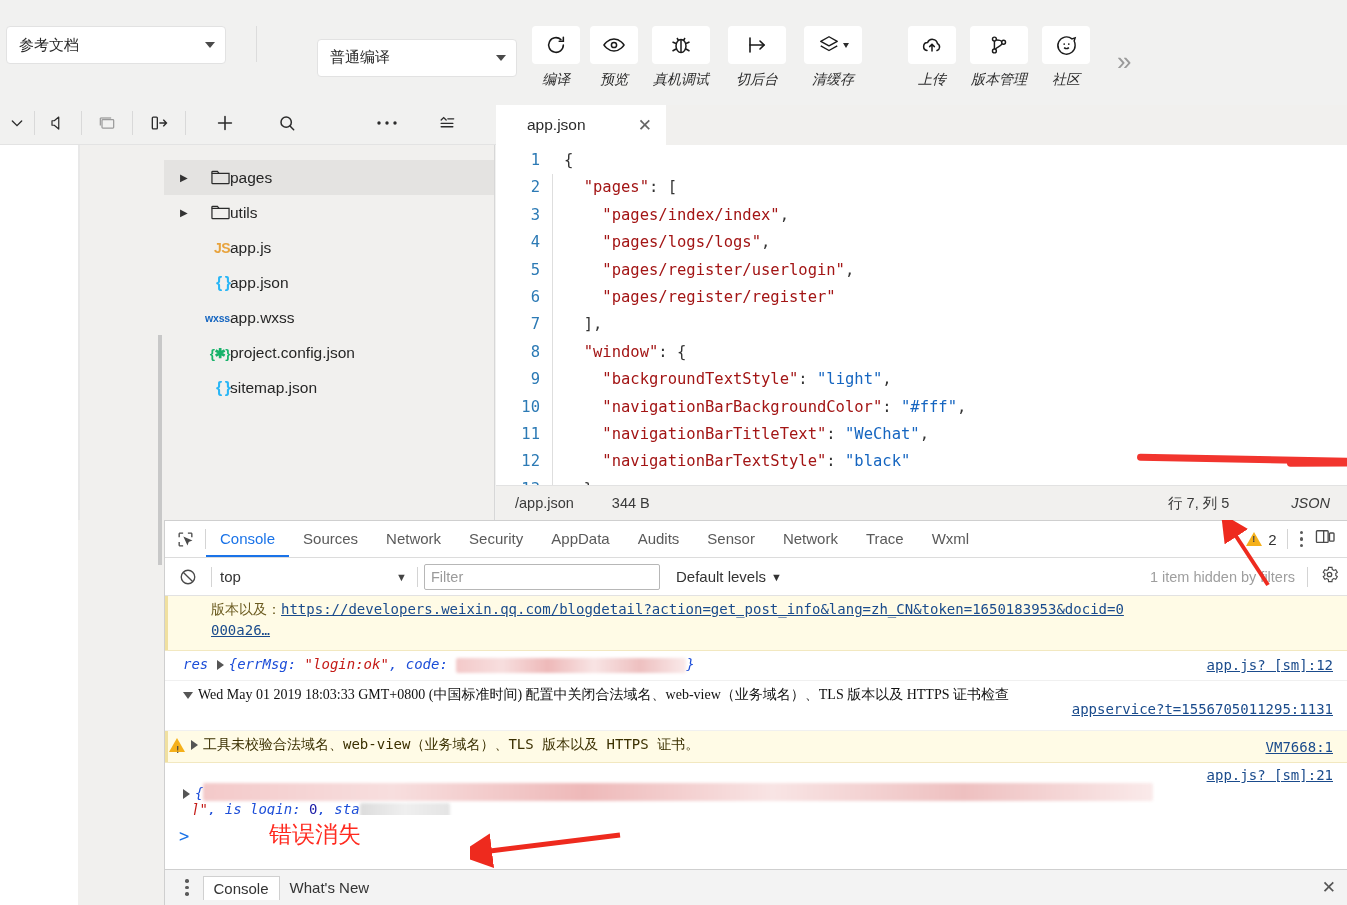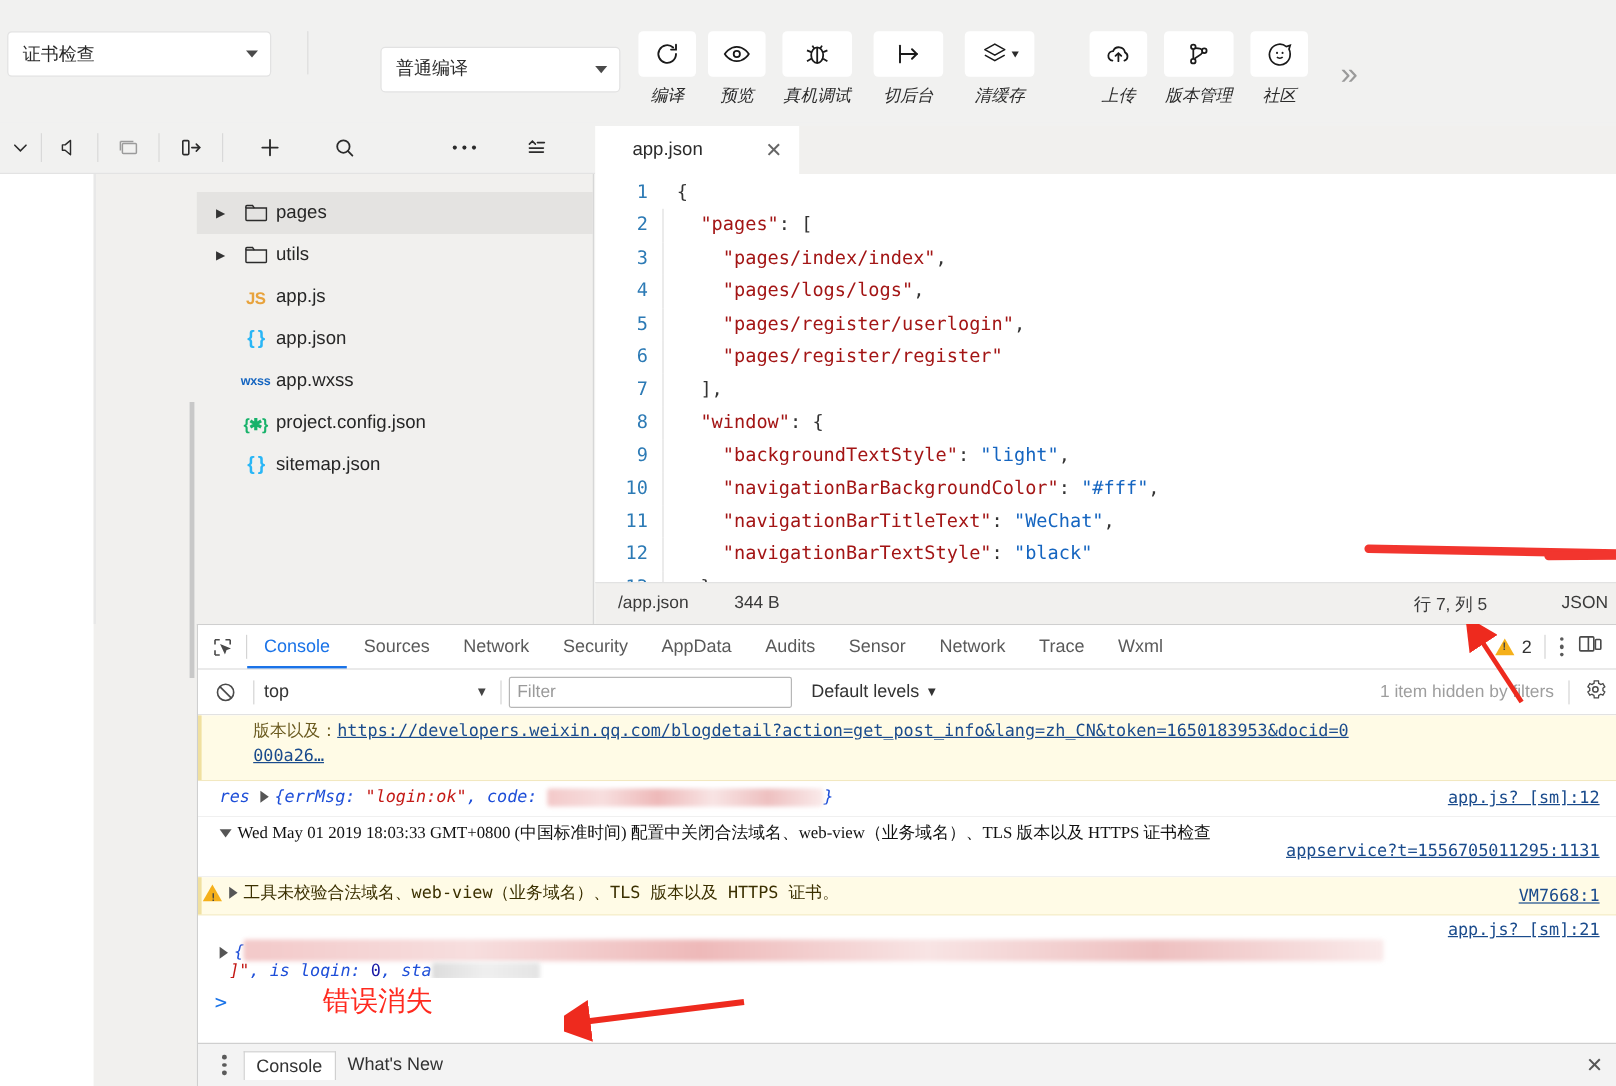--- a/index.html
+++ b/index.html
@@ -81,21 +81,21 @@
     background: #f1f0ee; border-right: 1px solid #d7d7d7;
   }
   .ft-scroll { position:absolute; left:78px; top:190px; width:4px; height:230px; background:#c8c8c8; }
   .ft-list { position: absolute; left: 84px; top: 15px; width: 330px; }
   .ft-row {
     display: flex; align-items: center; height: 35px; font-size: 15.5px;
     color: #262626; padding-left: 16px;
   }
   .ft-row.sel { background: #e4e3e1; }
   .ft-arrow { width: 16px; font-size: 10px; color: #333; }
-  .ft-ico { width: 34px; display: flex; align-items: center; justify-content: center; }
+  .ft-ico { width: 34px; display: flex; align-items: center; justify-content: flex-end; }
   .ico-js { color: #e8a33d; font-weight: bold; font-size: 14px; letter-spacing:-0.5px;}
   .ico-json { color: #29b6f6; font-weight: bold; font-size: 16px; letter-spacing:-1px;}
   .ico-wxss { color: #1565c0; font-weight: bold; font-size: 10.5px; letter-spacing:-0.2px;}
   .ico-cfg { color: #17b26a; font-weight: bold; font-size: 13.5px; letter-spacing:-0.5px;}
 
   
   .editor {
     position: absolute; left: 496px; top: 145px; width: 851px; height: 375px;
     background: #ffffff;
   }
@@ -126,21 +126,21 @@
     background:#f2352e; border-radius: 4px; transform: rotate(-1.5deg);
   }
   .editor-status {
     position: absolute; left: 0; top: 340px; width: 851px; height: 35px;
     background: #f1f0ee; border-top: 1px solid #e2e2e2;
     display: flex; align-items: center; font-size: 14.5px; color: #3a3a3a;
   }
   .es-path { margin-left: 19px; }
   .es-size { margin-left: 38px; }
   .es-pos { margin-left: auto; }
-  .es-lang { margin-left: 62px; margin-right: 7px; }
+  .es-lang { margin-left: 62px; margin-right: 17px; font-style: italic; }
 
   
   .devtools {
     position: absolute; left: 164px; top: 520px; width: 1183px; height: 385px;
     background: #ffffff; border-top: 1px solid #cfcfcf; border-left: 1px solid #cfcfcf;
   }
   .dt-tabs {
     height: 37px; display: flex; align-items: center;
     border-bottom: 1px solid #dcdcdc; background: #fff; position: relative;
   }
@@ -237,21 +237,21 @@
   .leftstrip2 { position:absolute; left:78px; top:520px; width:86px; height:385px; background:#f1f0ee;}
 </style>
 </head>
 <body>
 
 <div id="app">
 
   <div class="toolbar">
     <div class="tb-left">
       <div class="mode-select">
-        <span>证书检查</span>
+        <span>参考文档</span>
         <span class="caret"></span>
       </div>
     </div>
     <div class="tb-divider"></div>
 
     <div class="tb-group" style="margin-left:60px;">
       <div class="compile-select">
         <span>普通编译</span>
         <span class="caret"></span>
       </div>

